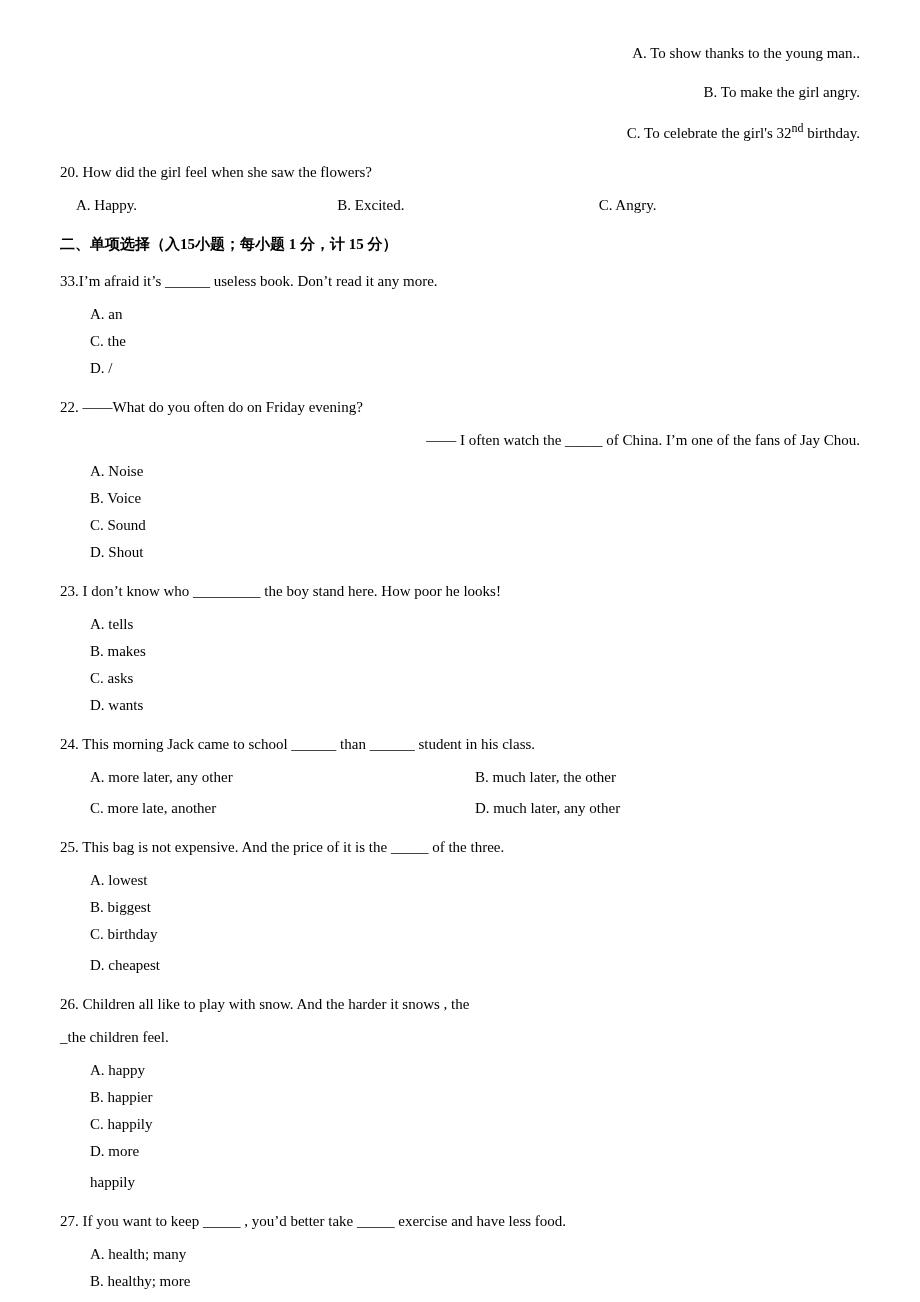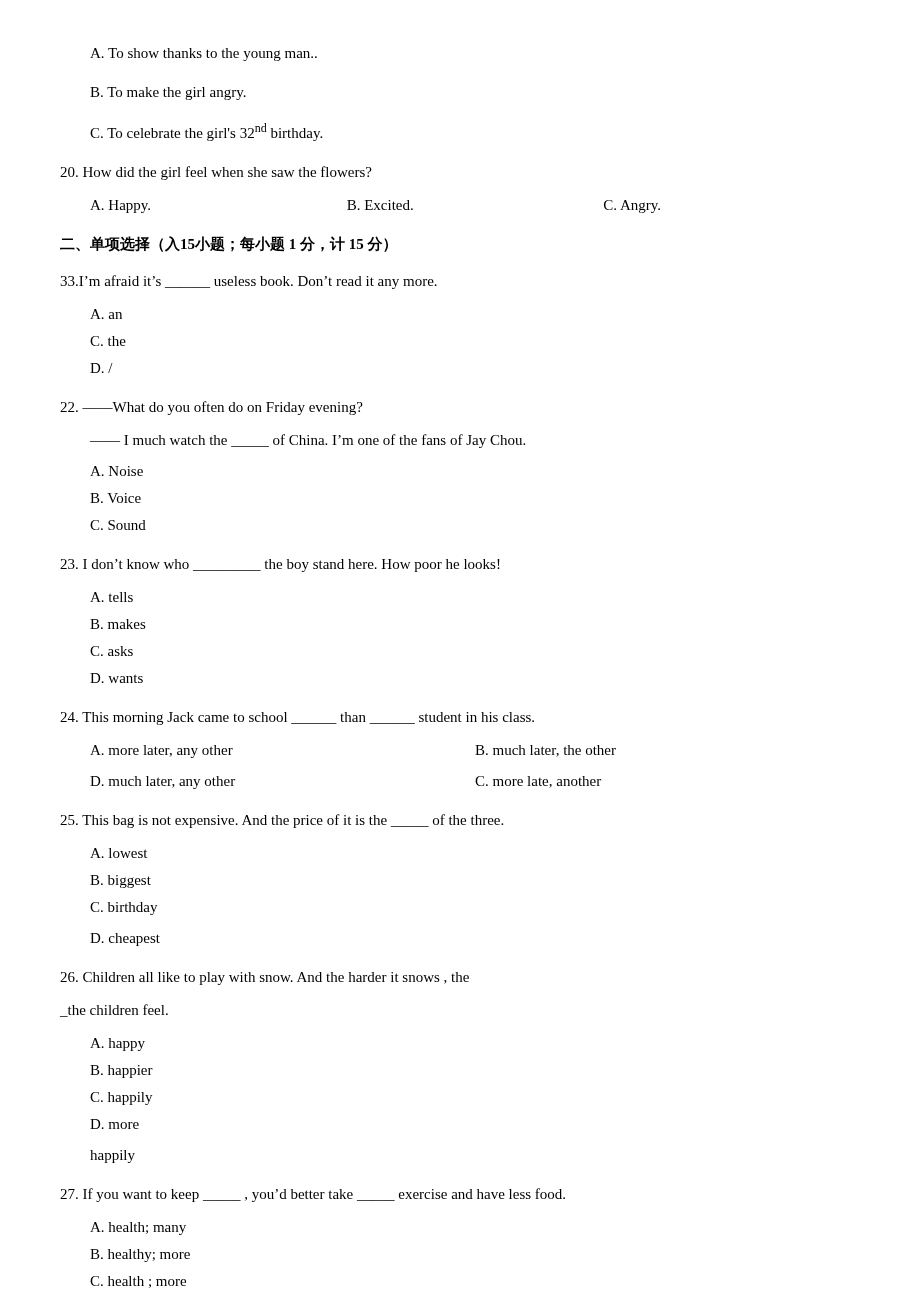--- a/index.html
+++ b/index.html
@@ -16,24 +16,25 @@
       min-height: 1302px;
       padding: 40px 60px;
       line-height: 1.8;
     }
     .question-block {
       margin-bottom: 12px;
     }
     .option-line {
       margin-left: 30px;
       margin-bottom: 4px;
+      text-align: right;
     }
     .options-row {
       display: flex;
-      margin-left: 30px;
+      margin-left: 16px;
       margin-bottom: 4px;
       gap: 0;
     }
     .option-col {
       flex: 1;
     }
     .section-header {
       font-weight: bold;
       margin-bottom: 10px;
       margin-top: 6px;
@@ -101,47 +102,48 @@
     <div class="question-text">33.I’m afraid it’s ______ useless book. Don’t read it any more.</div>
     <div class="options-4col">
       <div class="opt">A. an</div>
       <div class="opt">C. the</div>
       <div class="opt">D. /</div>
     </div>
   </div>
 
   <div class="question-block">
     <div class="question-text">22.  ——What do you often do on Friday evening?</div>
-    <div class="option-line">—— I much watch the _____ of China. I’m one of the fans of Jay Chou.</div>
+    <div class="option-line">—— I often watch the _____ of China. I’m one of the fans of Jay Chou.</div>
     <div class="options-4col">
       <div class="opt">A. Noise</div>
       <div class="opt">B. Voice</div>
       <div class="opt">C. Sound</div>
+      <div class="opt">D. Shout</div>
     </div>
   </div>
 
   <div class="question-block">
     <div class="question-text">23. I don’t know who _________ the boy stand here. How poor he looks!</div>
     <div class="options-4col">
       <div class="opt">A. tells</div>
       <div class="opt">B. makes</div>
       <div class="opt">C. asks</div>
       <div class="opt">D. wants</div>
     </div>
   </div>
 
   <div class="question-block">
     <div class="question-text">24. This morning Jack came to school ______ than ______ student in his class.</div>
     <div class="options-2col">
       <div class="opt">A. more later,  any other</div>
       <div class="opt">B. much later,  the other</div>
     </div>
     <div class="options-2col">
+      <div class="opt">C. more late,  another</div>
       <div class="opt">D. much later,  any other</div>
-      <div class="opt">C. more late,  another</div>
     </div>
   </div>
 
   <div class="question-block">
     <div class="question-text">25. This bag is not expensive. And the price of it is the _____ of the three.</div>
     <div class="options-4col">
       <div class="opt">A. lowest</div>
       <div class="opt">B. biggest</div>
       <div class="opt">C. birthday</div>
     </div>

